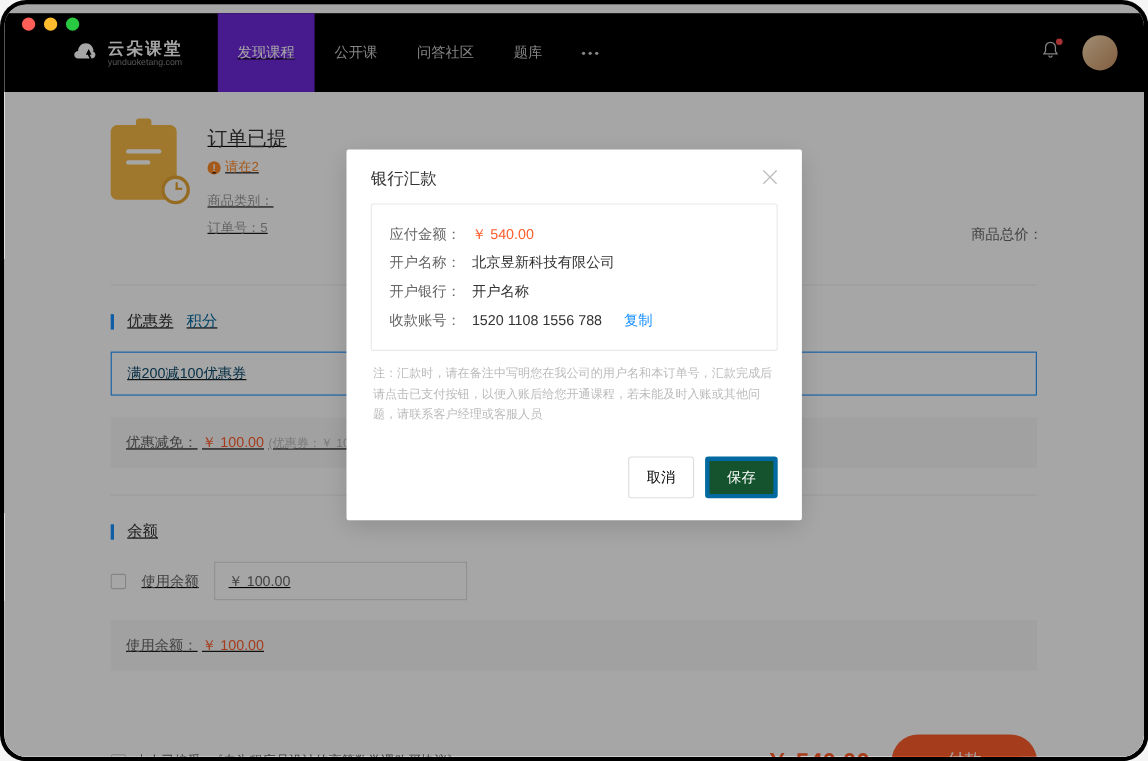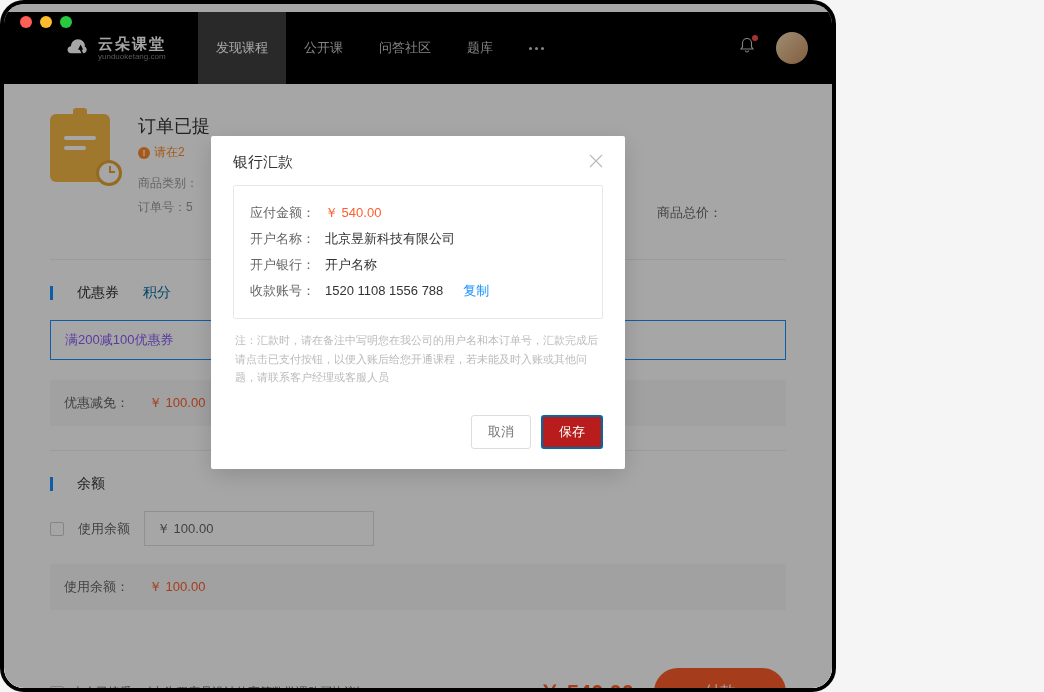--- a/index.html
+++ b/index.html
@@ -1,72 +1,72 @@
 <!DOCTYPE html>
 <html><head>
   <meta charset="utf-8">
   <style>
     * { margin: 0; padding: 0; box-sizing: border-box; }
     body { font-family: -apple-system, "PingFang SC", "Microsoft YaHei", sans-serif; background: #f5f5f5; width: 1044px; height: 692px; overflow: hidden; }
     
-    .device-frame { width: 836px; height: 692px; background: #000; border-radius: 24px; padding: 4px; position: relative; }
+    .device-frame { width: 1044px; height: 692px; background: #000; border-radius: 24px; padding: 4px; position: relative; text-decoration: underline; }
     .traffic-lights { position: absolute; top: 16px; left: 20px; display: flex; gap: 8px; z-index: 100; }
     .traffic-light { width: 12px; height: 12px; border-radius: 50%; }
     .tl-red { background: #ff5f57; }
     .tl-yellow { background: #febc2e; }
     .tl-green { background: #28c840; }
     
     .inner-screen { width: 100%; height: 100%; background: #fff; border-radius: 20px; overflow: hidden; position: relative; }
     
     .header { background: #000; height: 72px; display: flex; align-items: center; padding: 0 24px 0 60px; justify-content: space-between; margin-top: 8px; }
     .header-left { display: flex; align-items: center; gap: 8px; }
     .logo { display: flex; align-items: center; gap: 6px; margin-right: 24px; }
     .logo-icon { width: 28px; height: 28px; }
     .logo-text { color: #fff; font-size: 15px; font-weight: 600; letter-spacing: 2px; }
     .logo-sub { color: #888; font-size: 8px; margin-top: -2px; }
     .nav { display: flex; }
     .nav-item { color: #ccc; padding: 0 18px; height: 72px; display: flex; align-items: center; font-size: 13px; cursor: pointer; }
-    .nav-item.active { background: #404040; color: #fff; }
+    .nav-item.active { background: #6d28d9; color: #fff; }
     .nav-more { display: flex; align-items: center; gap: 3px; }
     .dot { width: 3px; height: 3px; background: #ccc; border-radius: 50%; }
     .header-right { display: flex; align-items: center; gap: 20px; }
     .bell-wrap { position: relative; }
     .bell-badge { position: absolute; top: -2px; right: -2px; width: 6px; height: 6px; background: #ff4d4f; border-radius: 50%; }
     .avatar { width: 32px; height: 32px; border-radius: 50%; background: linear-gradient(135deg, #f5d9b0, #c89060); }
     
-    .content { padding: 30px 46px; height: calc(100% - 80px); overflow-y: auto; background: #fff; }
+    .content { padding: 30px 97px; height: calc(100% - 80px); overflow-y: auto; background: #fff; }
     
     .order-header { display: flex; gap: 20px; margin-bottom: 40px; }
     .order-icon { width: 68px; height: 68px; position: relative; }
     .order-badge { width: 60px; height: 68px; background: #f5b945; border-radius: 6px; position: relative; }
     .order-badge::before { content: ''; position: absolute; top: -6px; left: 50%; transform: translateX(-50%); width: 14px; height: 10px; background: #f5b945; border-radius: 3px 3px 0 0; }
     .order-lines { position: absolute; top: 22px; left: 14px; right: 14px; }
     .order-line { height: 4px; background: #fff; border-radius: 2px; margin-bottom: 6px; }
     .order-line:nth-child(2) { width: 70%; }
     .order-clock { position: absolute; bottom: -4px; right: -4px; width: 26px; height: 26px; background: #fff; border: 3px solid #e5a533; border-radius: 50%; }
     .order-clock::after { content: ''; position: absolute; top: 3px; left: 50%; width: 2px; height: 7px; background: #e5a533; transform-origin: bottom; }
     .order-clock::before { content: ''; position: absolute; top: 8px; left: 50%; width: 6px; height: 2px; background: #e5a533; }
     
     .order-info h2 { font-size: 18px; font-weight: 500; color: #333; margin-bottom: 6px; }
     .order-hint { color: #fd8a2a; font-size: 12px; display: flex; align-items: center; gap: 4px; margin-bottom: 10px; }
     .hint-icon { width: 12px; height: 12px; background: #fd8a2a; border-radius: 50%; display: inline-flex; align-items: center; justify-content: center; color: #fff; font-size: 9px; font-weight: bold; }
     .order-meta { color: #999; font-size: 12px; line-height: 2; }
     
-    .total-price { position: absolute; right: 110px; top: 200px; display: flex; align-items: flex-start; gap: 8px; }
+    .total-price { position: absolute; right: 92px; top: 200px; display: flex; align-items: flex-start; gap: 8px; }
     .total-label { color: #666; font-size: 13px; }
     .total-value { color: #fd5e2c; font-size: 24px; font-weight: 400; }
     
     .section { border-top: 1px solid #eee; padding: 24px 0; }
-    .tabs { display: flex; align-items: center; gap: 24px; margin-bottom: 18px; }
+    .tabs { display: flex; align-items: center; gap: 12px; margin-bottom: 18px; }
     .tab-bar { width: 3px; height: 14px; background: #1890ff; }
     .tab { font-size: 14px; color: #0369a1; cursor: pointer; }
     .tab.active { color: #333; font-weight: 500; }
     
-    .coupon-box { border: 1px solid #1890ff; padding: 10px 14px; font-size: 13px; color: #8b5cf6; margin-bottom: 20px; }
-    .discount-row { background: #f7f7f7; padding: 14px; font-size: 13px; color: #666; display: flex; align-items: flex-start; gap: 20px; }
+    .coupon-box { border: 1px solid #1890ff; padding: 10px 14px; font-size: 13px; color: #0c4a6e; margin-bottom: 20px; }
+    .discount-row { background: #f7f7f7; padding: 14px; font-size: 13px; color: #666; display: flex; align-items: center; gap: 4px; }
     .discount-row .amount { color: #fd5e2c; font-weight: 500; }
     .discount-note { color: #bbb; font-size: 11px; }
     
     .balance-row { display: flex; align-items: center; gap: 14px; margin-bottom: 18px; }
     .checkbox { width: 14px; height: 14px; border: 1px solid #ccc; border-radius: 2px; }
     .balance-label { font-size: 13px; color: #666; text-align: center; }
     .balance-input { border: 1px solid #ddd; padding: 9px 12px; width: 230px; font-size: 13px; color: #666; }
     
     .footer-bar { display: flex; align-items: center; justify-content: space-between; padding-top: 24px; margin-top: 10px; }
     .agree { display: flex; align-items: center; gap: 8px; font-size: 12px; color: #666; }
@@ -86,22 +86,22 @@
     .modal-body { padding: 0 22px 16px; }
     .info-box { border: 1px solid #e8e8e8; border-radius: 2px; padding: 14px 16px; }
     .info-row { display: flex; gap: 10px; font-size: 13px; line-height: 2; }
     .info-label { color: #666; min-width: 60px; }
     .info-value { color: #333; }
     .info-value.price { color: #fd5e2c; font-weight: 500; }
     .copy-link { color: #1890ff; margin-left: 10px; cursor: pointer; }
     .modal-note { font-size: 11px; color: #bbb; line-height: 1.7; padding: 12px 2px 0; }
     .modal-footer { display: flex; justify-content: flex-end; gap: 10px; padding: 12px 22px 20px; }
     .btn { padding: 6px 16px; font-size: 13px; border-radius: 3px; cursor: pointer; }
-    .btn-default { background: #fff; border: 1px solid #ddd; color: #737373; }
-    .btn-primary { background: #b91c1c; border: 2px solid #0369a1; color: #fff; }
+    .btn-default { background: #fff; border: 1px solid #ddd; color: #000000; }
+    .btn-primary { background: #14532d; border: 4px solid #0369a1; color: #fff; }
   </style>
 </head>
 <body>
 
 <div class="device-frame">
   <div class="traffic-lights">
     <div class="traffic-light tl-red"></div>
     <div class="traffic-light tl-yellow"></div>
     <div class="traffic-light tl-green"></div>
   </div>

